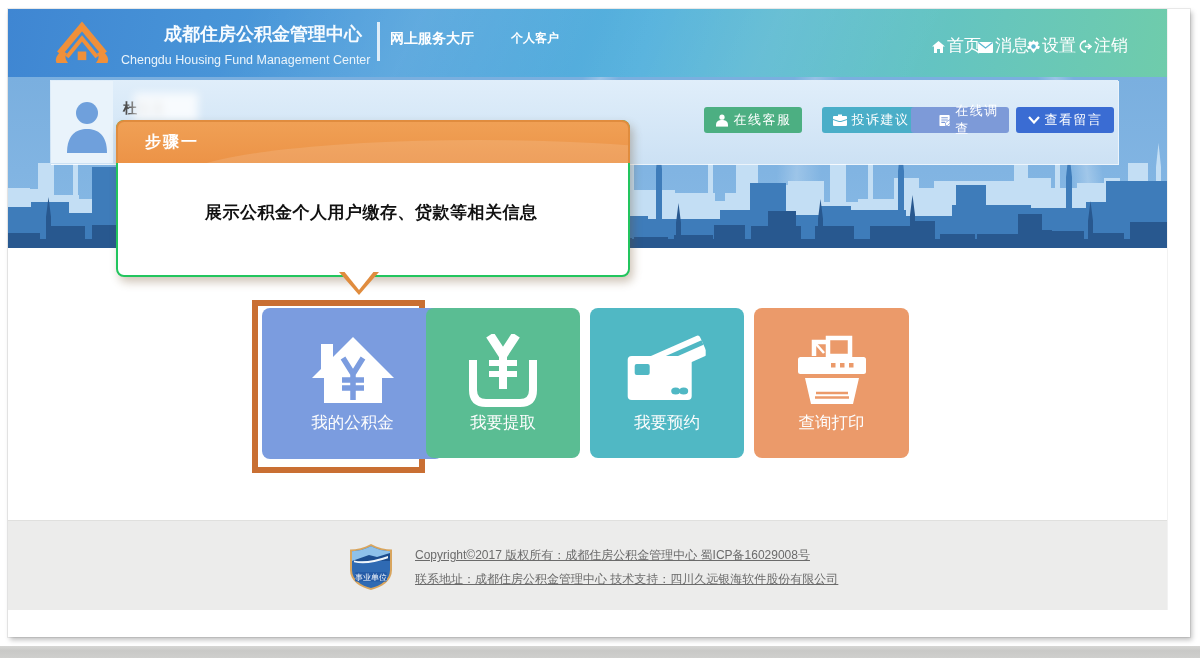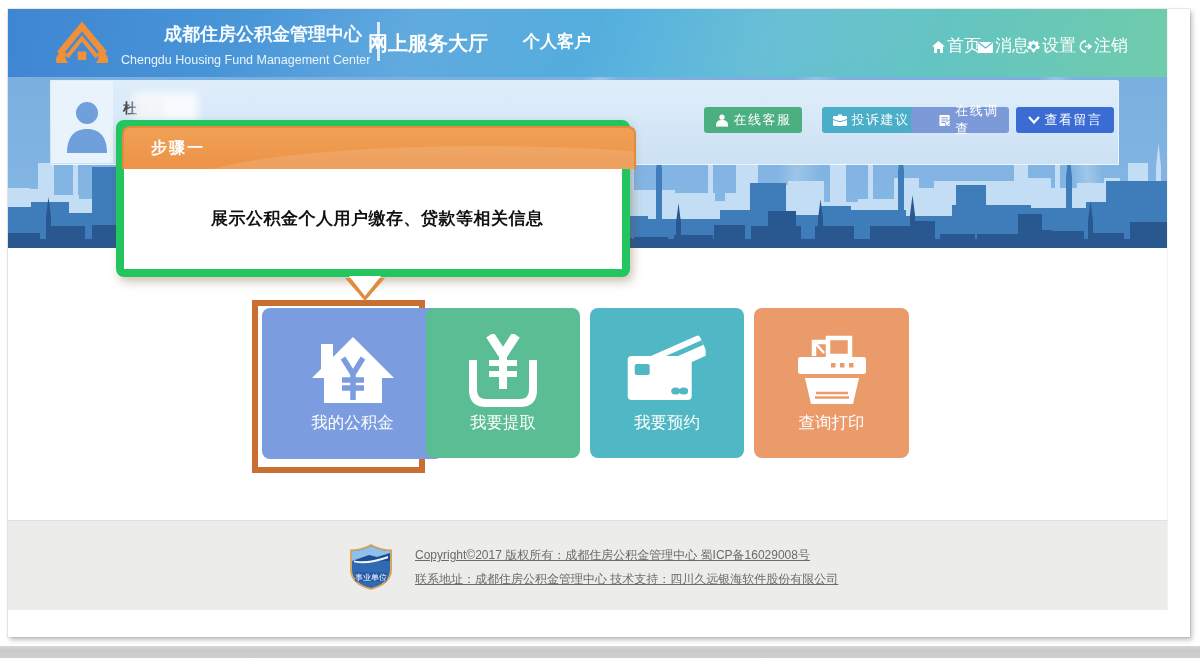--- a/index.html
+++ b/index.html
@@ -12,22 +12,22 @@
   box-shadow:0 0 0 1px rgba(0,0,0,0.07), 2px 3px 5px rgba(0,0,0,0.25);}
 
 #header{position:absolute;left:0;top:0;width:1159px;height:68px;
   background:linear-gradient(100deg,#3f86d2 0%,#4d9ddb 30%,#56b2dd 55%,#63c3c4 78%,#6fccab 100%);overflow:hidden;}
 #header .sheen{position:absolute;left:0;top:0;width:100%;height:100%;
   background:linear-gradient(115deg,rgba(255,255,255,0) 20%,rgba(255,255,255,0.10) 35%,rgba(255,255,255,0) 50%,rgba(255,255,255,0.08) 65%,rgba(255,255,255,0) 80%);}
 #logo{position:absolute;left:45px;top:12px;}
 #htitle{position:absolute;left:112px;top:13px;color:#f6fbff;font-size:18px;font-weight:bold;letter-spacing:0px;margin-left:44px;}
 #hsub{position:absolute;left:113px;top:44px;color:#eaf4fb;font-size:12.5px;}
 #hdivide{position:absolute;left:369px;top:13px;width:3px;height:39px;background:rgba(255,255,255,0.8);}
-#hnav1{position:absolute;left:360px;top:21px;color:#fff;font-size:20px;font-weight:bold;letter-spacing:0px;}
-#hnav2{position:absolute;left:503px;top:21px;color:#fff;font-size:17px;font-weight:bold;letter-spacing:0px;margin-left:12px;}
+#hnav1{position:absolute;left:382px;top:21px;color:#fff;font-size:14px;font-weight:bold;letter-spacing:0px;}
+#hnav2{position:absolute;left:503px;top:21px;color:#fff;font-size:12px;font-weight:bold;letter-spacing:0px;}
 .tn{position:absolute;top:25px;color:#fff;font-size:17px;white-space:nowrap;}
 .tn svg{vertical-align:-2px;margin-right:2px;}
 
 #banner{position:absolute;left:0;top:68px;width:1159px;height:171px;overflow:hidden;
   background:linear-gradient(180deg,#7aafdf 0%,#81b4e2 55%,#88bae5 100%);}
 #banner .arc1{position:absolute;left:540px;top:-150px;width:560px;height:560px;border-radius:50%;
   background:radial-gradient(circle at 50% 50%, rgba(255,255,255,0) 62%, rgba(255,255,255,0.25) 66%, rgba(255,255,255,0) 70%);}
 #banner .arc2{position:absolute;left:760px;top:-240px;width:700px;height:700px;border-radius:50%;
   background:radial-gradient(circle at 50% 50%, rgba(255,255,255,0) 60%, rgba(255,255,255,0.22) 65%, rgba(255,255,255,0) 69%);}
 #userbar{position:absolute;left:42px;top:3px;width:1068px;height:84px;
@@ -41,21 +41,21 @@
 .card{position:absolute;width:154px;height:150px;border-radius:8px;color:#fff;}
 .card .lbl{position:absolute;width:100%;text-align:center;top:104px;font-size:16.5px;color:#fdfdfd;}
 .card svg{position:absolute;left:50%;transform:translateX(-50%);top:26px;}
 #hibox{position:absolute;left:244px;top:291px;width:173px;height:173px;border:6px solid #c96f33;background:#fff;}
 #card1{left:254px;top:299px;width:181px;height:151px;background:#7b9cdf;}
 #card2{left:418px;top:299px;background:#5abd93;}
 #card3{left:582px;top:299px;background:#50b8c4;}
 #card4{left:746px;top:299px;width:155px;background:#eb9a6a;}
 
 #tip{position:absolute;left:108px;top:111px;width:514px;height:157px;border-radius:8px;
-  background:#fff;border:8px solid #22c55e;box-shadow:3px 5px 10px rgba(110,75,35,0.33);}
+  background:#fff;border:2px solid #22c55e;box-shadow:3px 5px 10px rgba(110,75,35,0.33);}
 #tiphead{position:absolute;left:-2px;top:-2px;width:514px;height:43px;border-radius:8px 8px 0 0;
   border:2px solid #e08c3e;border-bottom:none;
   background:linear-gradient(180deg,#f0a055,#ec9347);overflow:hidden;}
 #tiphead .w{position:absolute;left:60px;top:18px;width:600px;height:80px;border-radius:50%;background:rgba(255,255,255,0.12);}
 #tiphead span{position:absolute;left:27px;top:10px;color:#fff;font-size:16px;font-weight:bold;letter-spacing:2px;}
 #tipbody{position:absolute;left:87px;top:79px;color:#111;font-size:17px;font-weight:bold;letter-spacing:0.5px;}
 #tippt-o{position:absolute;left:221px;top:150px;width:0;height:0;
   border-left:20px solid transparent;border-right:20px solid transparent;border-top:23px solid #e08c3e;}
 #tippt{position:absolute;left:225px;top:148px;width:0;height:0;
   border-left:16px solid transparent;border-right:16px solid transparent;border-top:20px solid #fff;}

